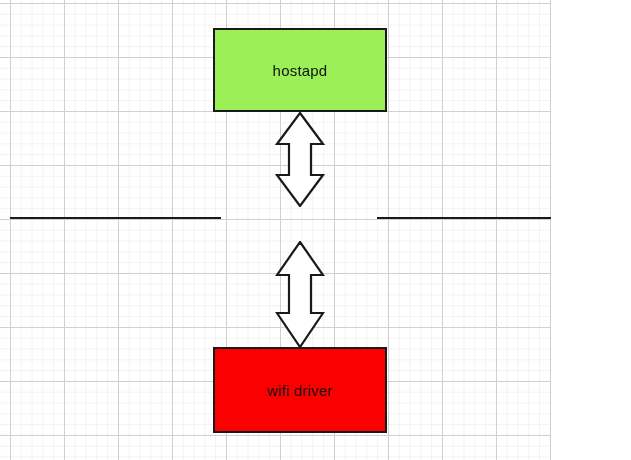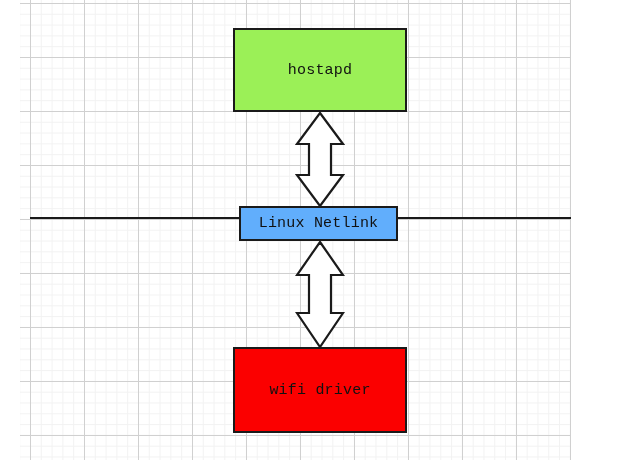--- a/index.html
+++ b/index.html
@@ -24,22 +24,21 @@
     background-size:
       54px 54px,
       54px 54px,
       10.8px 10.8px,
       10.8px 10.8px;
     background-position:
       10px 3px,
       10px 3px,
       10px 3px,
       10px 3px;
-    font-family: Liberation Mono, monospace;
-    margin-left: 20px;
+    font-family: Liberation Sans, sans-serif;
   }
 
   .node {
     position: absolute;
     box-sizing: border-box;
     border: 2px solid #1a1a1a;
     display: flex;
     align-items: center;
     justify-content: center;
     color: #111111;
@@ -130,23 +129,20 @@
   <div class="node" id="node-hostapd">
     <span>hostapd</span>
   </div>
 
   <div class="arrow" id="arrow-upper">
     <svg viewBox="0 0 50 95" preserveAspectRatio="none">
       <polygon points="25,1 48,32 36,32 36,63 48,63 25,94 2,63 14,63 14,32 2,32" fill="#ffffff" stroke="#1a1a1a" stroke-width="2.2" stroke-linejoin="miter"></polygon>
     </svg>
   </div>
 
-  <div class="node" id="node-netlink">
-    <span>Linux Netlink</span>
-  </div>
 
   <div class="arrow" id="arrow-lower">
     <svg viewBox="0 0 50 107" preserveAspectRatio="none">
       <polygon points="25,1 48,34 36,34 36,72 48,72 25,106 2,72 14,72 14,34 2,34" fill="#ffffff" stroke="#1a1a1a" stroke-width="2.2" stroke-linejoin="miter"></polygon>
     </svg>
   </div>
 
   <div class="node" id="node-wifi-driver">
     <span>wifi driver</span>
   </div>

